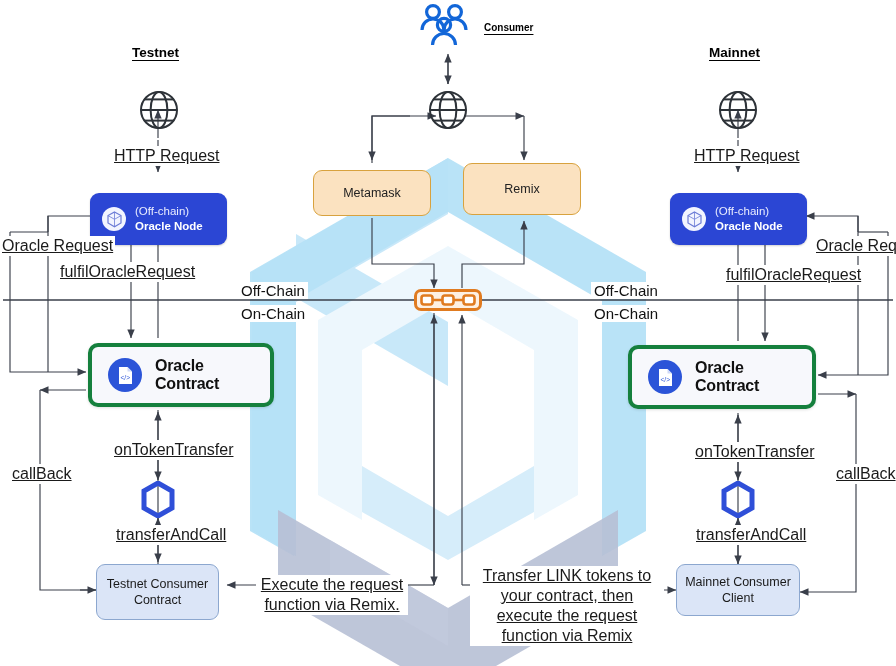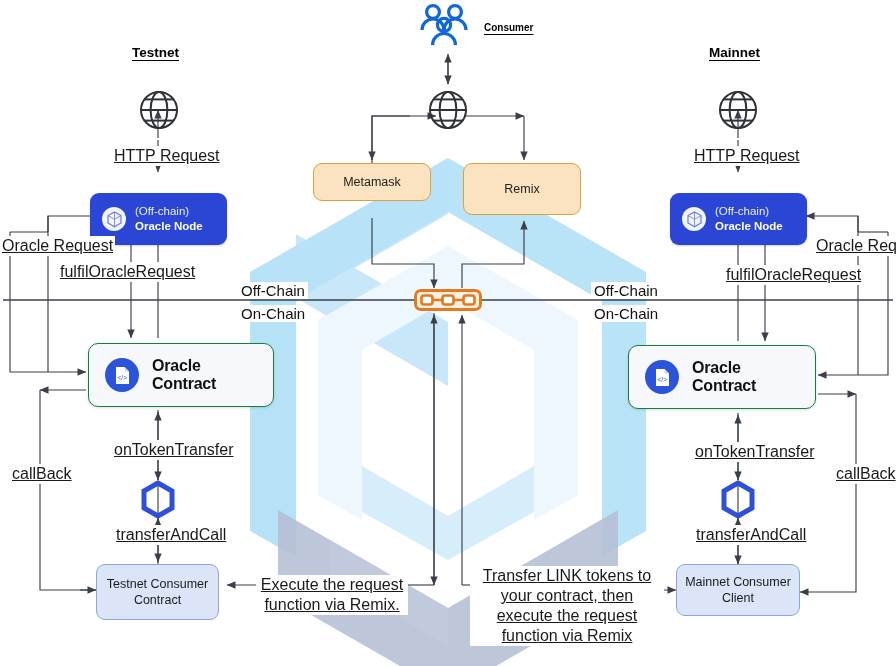--- a/index.html
+++ b/index.html
@@ -25,21 +25,21 @@
 
   
   .oracle-node{background:#2b46d4;border-radius:9px;display:flex;align-items:center;
         gap:9px;padding:0 12px;box-shadow:0 1px 2px rgba(0,0,0,.18);margin-top:19px;}
   .oracle-node .txt{color:#ffffff;font-size:11.5px;font-weight:bold;line-height:1.28;}
   .oracle-node .txt .dim{font-weight:normal;display:block;color:#e9ecff;}
   .on-badge{width:24px;height:24px;border-radius:50%;background:#f2f4ff;
         display:flex;align-items:center;justify-content:center;flex:0 0 auto;}
 
   
-  .oracle-contract{background:#f7f8fc;border:1px solid #15803d;border-radius:10px;
+  .oracle-contract{background:#f7f8fc;border:4px solid #15803d;border-radius:10px;
         display:flex;align-items:center;gap:13px;padding:0 16px;
         box-shadow:0 1px 3px rgba(0,0,0,.12);}
   .oc-badge{width:34px;height:34px;border-radius:50%;background:#2b54d8;
         display:flex;align-items:center;justify-content:center;flex:0 0 auto;}
   .oracle-contract .txt{font-size:16px;font-weight:bold;color:#111;letter-spacing:-.2px;}
 
   
   .tool-box{background:#fbe2c0;border:1px solid #d8a23e;border-radius:9px;
         display:flex;align-items:center;justify-content:center;
         font-size:12.5px;color:#222;}
@@ -247,21 +247,21 @@
           <path d="M7.5,1 L7.5,8.3 L1,4.6 M7.5,8.3 L14,4.6 M7.5,8.3 L7.5,15.7" stroke-width=".8"></path>
         </g>
       </svg>
     </span>
     <span class="txt">
       <span class="dim">(Off-chain)</span>
       <span>Oracle Node</span>
     </span>
   </div>
 
-  <div class="node tool-box" style="left:313px;top:163px;width:118px;height:38px;">Metamask</div>
+  <div class="node tool-box" style="left:313px;top:170px;width:118px;height:46px;">Metamask</div>
   <div class="node tool-box" style="left:463px;top:163px;width:118px;height:52px;">Remix</div>
 
   <div class="elabel" style="left:0px;top:236px;">Oracle Request</div>
   <div class="elabel" style="left:814px;top:236px;">Oracle Request</div>
 
   <div class="elabel" style="left:58px;top:262px;">fulfilOracleRequest</div>
   <div class="elabel" style="left:724px;top:265px;">fulfilOracleRequest</div>
 
   <div class="chain-label" style="left:238px;top:282px;">Off-Chain</div>
   <div class="chain-label" style="left:238px;top:305px;">On-Chain</div>

